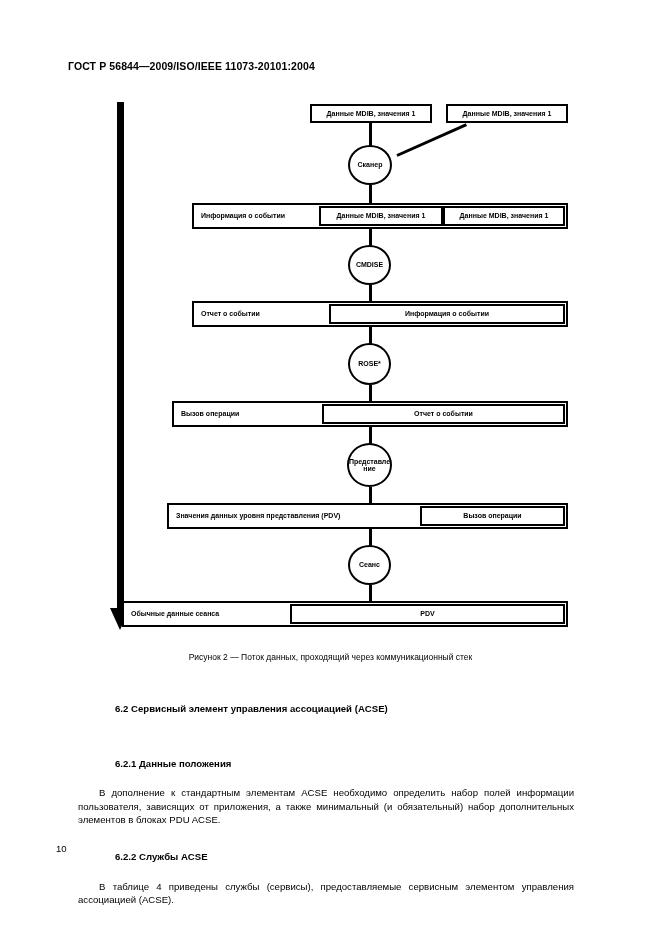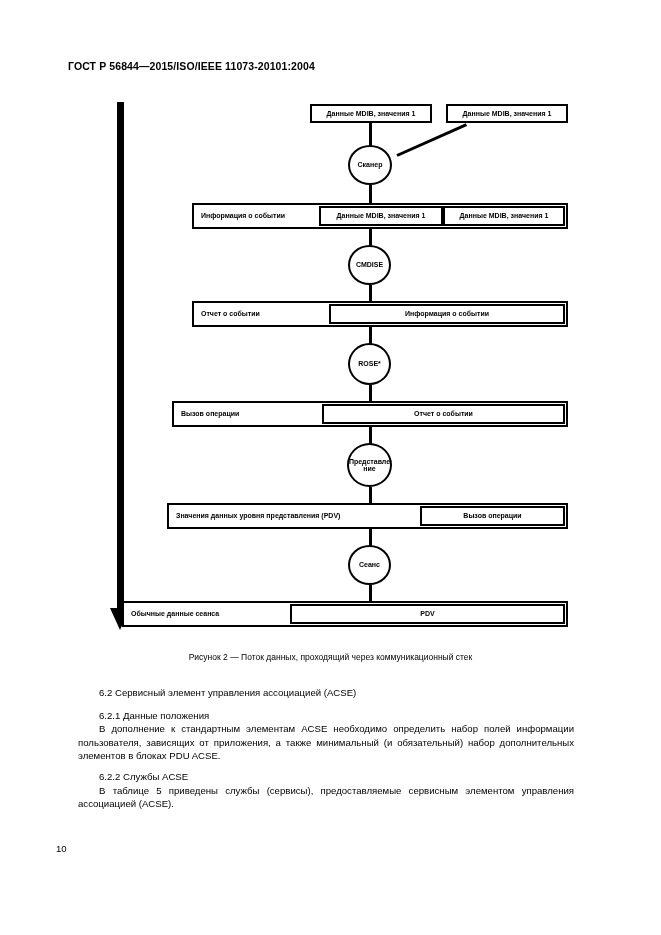--- a/index.html
+++ b/index.html
@@ -134,24 +134,24 @@
   .body {
     position: absolute;
     left: 78px;
     top: 686px;
     width: 496px;
     font-size: 9.6px;
     line-height: 1.42;
     text-align: justify;
   }
   .body h3 {
-    margin: 0;
+    margin: 16px;
     padding: 0;
     font-size: 9.6px;
-    font-weight: normal;
+    font-weight: bold;
     text-indent: 21px;
   }
   .sec-gap { height: 9px; }
   .sub-gap { height: 7px; }
   .body p {
     margin: 0;
     padding: 0;
     text-indent: 21px;
   }
 
@@ -159,21 +159,21 @@
   .folio {
     position: absolute;
     left: 56px;
     top: 843px;
     font-size: 9.6px;
   }
 </style>
 </head>
 <body>
 
-<div class="doc-header">ГОСТ Р 56844—2015/ISO/IEEE 11073-20101:2004</div>
+<div class="doc-header">ГОСТ Р 56844—2009/ISO/IEEE 11073-20101:2004</div>
 
 <div class="figure">
 
   <div class="flow-arrow">
     <div class="shaft"></div>
     <div class="head"></div>
   </div>
 
   <div class="dbox" style="left:310px; top:12px; width:122px; height:19px;">
     <span>Данные MDIB, значения 1</span>
@@ -263,16 +263,16 @@
 
 <div class="caption">Рисунок 2 — Поток данных, проходящий через коммуникационный стек</div>
 
 <div class="body">
   <h3>6.2 Сервисный элемент управления ассоциацией (ACSE)</h3>
   <div class="sec-gap"></div>
   <h3>6.2.1 Данные положения</h3>
   <p>В дополнение к стандартным элементам ACSE необходимо определить набор полей информации пользователя, зависящих от приложения, а также минимальный (и обязательный) набор дополнительных элементов в блоках PDU ACSE.</p>
   <div class="sub-gap"></div>
   <h3>6.2.2 Службы ACSE</h3>
-  <p>В таблице 5 приведены службы (сервисы), предоставляемые сервисным элементом управления ассоциацией (ACSE).</p>
+  <p>В таблице 4 приведены службы (сервисы), предоставляемые сервисным элементом управления ассоциацией (ACSE).</p>
 </div>
 
 <div class="folio">10</div>
 
 </body></html>

